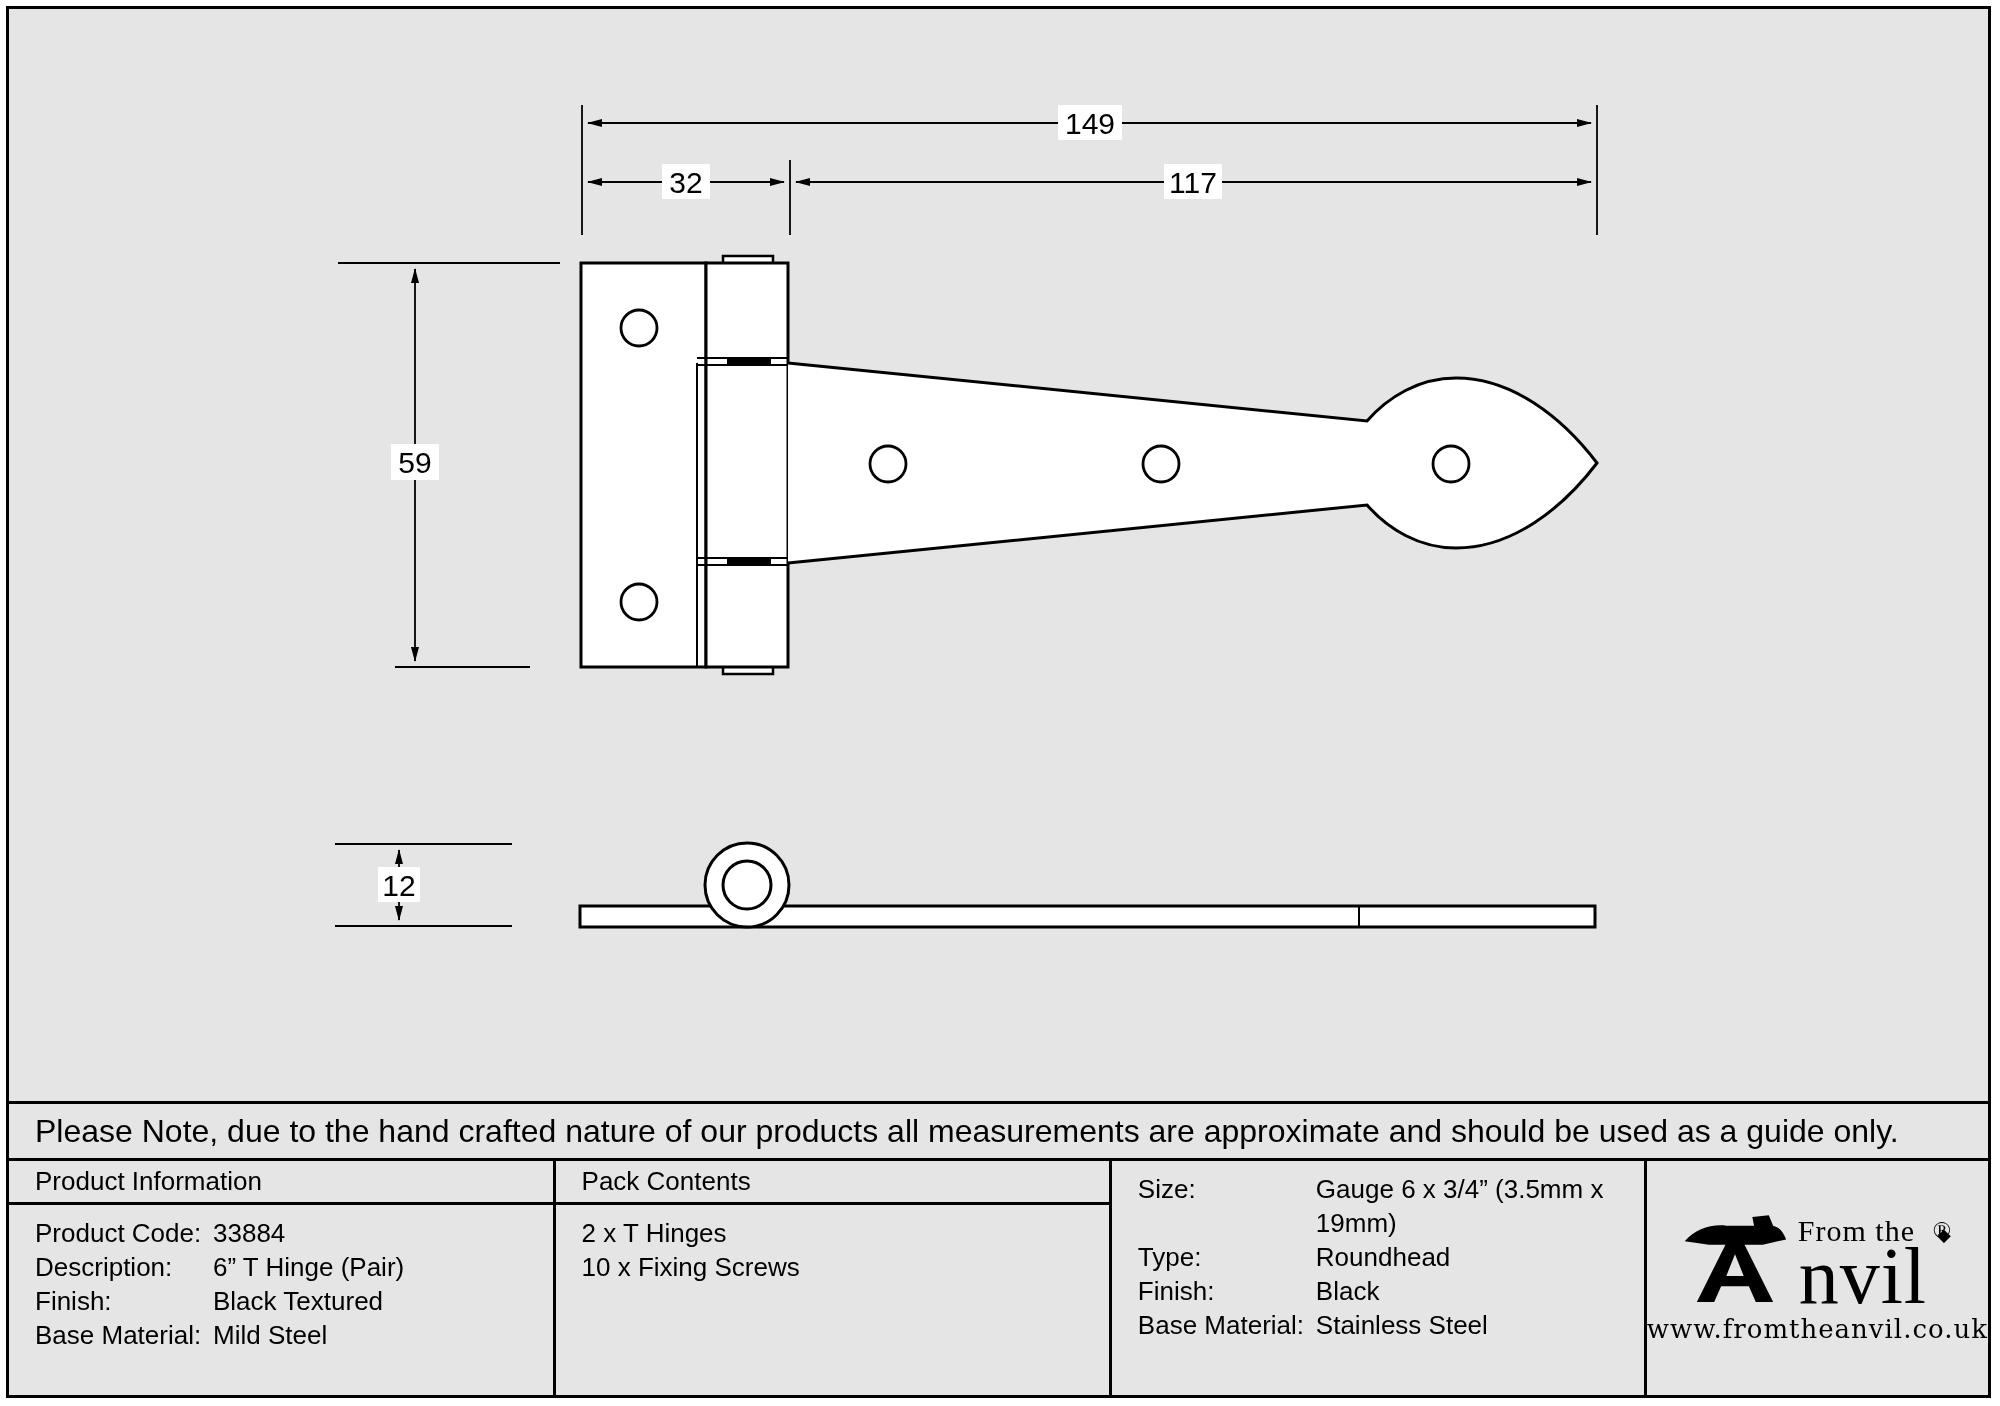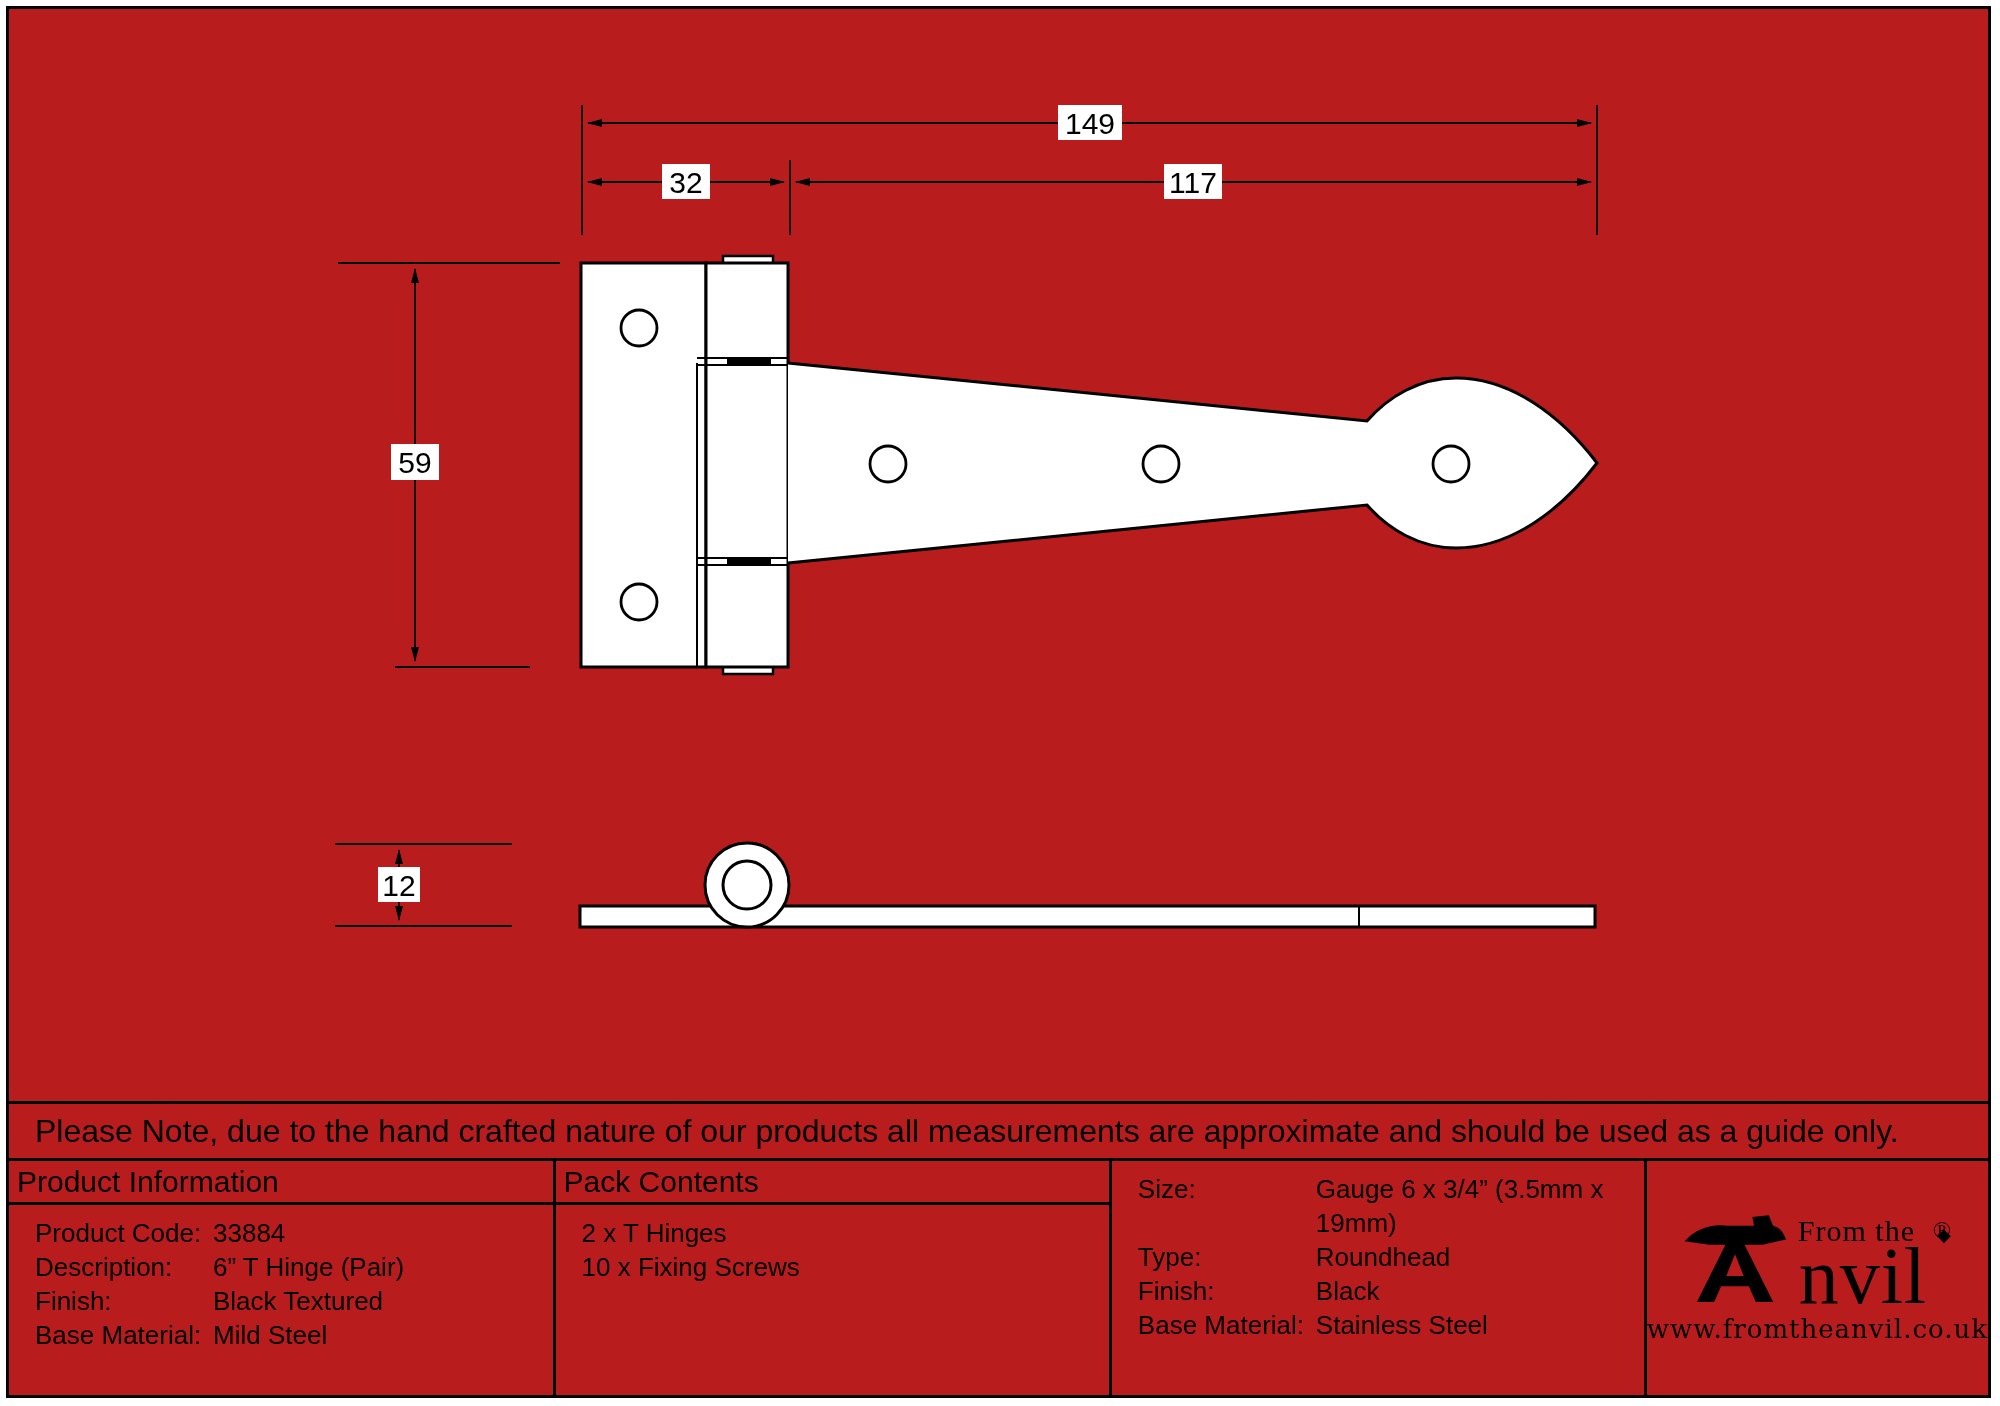--- a/index.html
+++ b/index.html
@@ -1,28 +1,28 @@
 <!DOCTYPE html>
 <html><head>
 <meta charset="utf-8">
 <style>
   html,body{margin:0;padding:0;background:#fff;}
   body{width:2000px;height:1406px;position:relative;font-family:"Liberation Sans",sans-serif;color:#000;}
-  .page{position:absolute;left:6px;top:6px;width:1985px;height:1392px;border:3px solid #000;box-sizing:border-box;display:flex;flex-direction:column;background:#b91c1c;}
+  .page{position:absolute;left:6px;top:6px;width:1985px;height:1392px;border:3px solid #000;box-sizing:border-box;display:flex;flex-direction:column;background:#e5e5e5;}
   .drawing-area{flex:1;position:relative;overflow:hidden;}
   .drawing-area svg{display:block;width:100%;height:100%;}
   .note-row{height:60px;flex:0 0 auto;border-top:3px solid #000;border-bottom:3px solid #000;display:flex;align-items:center;padding-left:26px;font-size:32px;box-sizing:border-box;}
   .spec-table{height:234px;flex:0 0 auto;display:flex;}
   .col{box-sizing:border-box;display:flex;flex-direction:column;}
   .col-sep{border-right:3px solid #000;}
   .col1{width:562px;}
   .col2{width:572px;}
   .col3{width:550px;}
   .col4{flex:1;align-items:center;justify-content:center;}
-  .col-header{height:44px;flex:0 0 auto;border-bottom:3px solid #000;display:flex;align-items:center;padding-left:8px;font-size:30px;box-sizing:border-box;}
+  .col-header{height:44px;flex:0 0 auto;border-bottom:3px solid #000;display:flex;align-items:center;padding-left:26px;font-size:26px;box-sizing:border-box;}
   .col-body{padding:11px 0 0 26px;font-size:26px;}
   .kv-row{display:flex;line-height:34px;}
   .kv-label{width:178px;flex:0 0 auto;}
   .pc-item{line-height:34px;}
   
   .logo{text-align:center;}
   .logo-top{display:flex;align-items:flex-end;justify-content:center;}
   .anvil-glyph{width:104px;height:94px;flex:0 0 auto;}
   .logo-right{text-align:center;margin-left:11px;}
   .from-the{font-family:"Liberation Serif",serif;font-size:30px;letter-spacing:1px;display:flex;align-items:center;}

